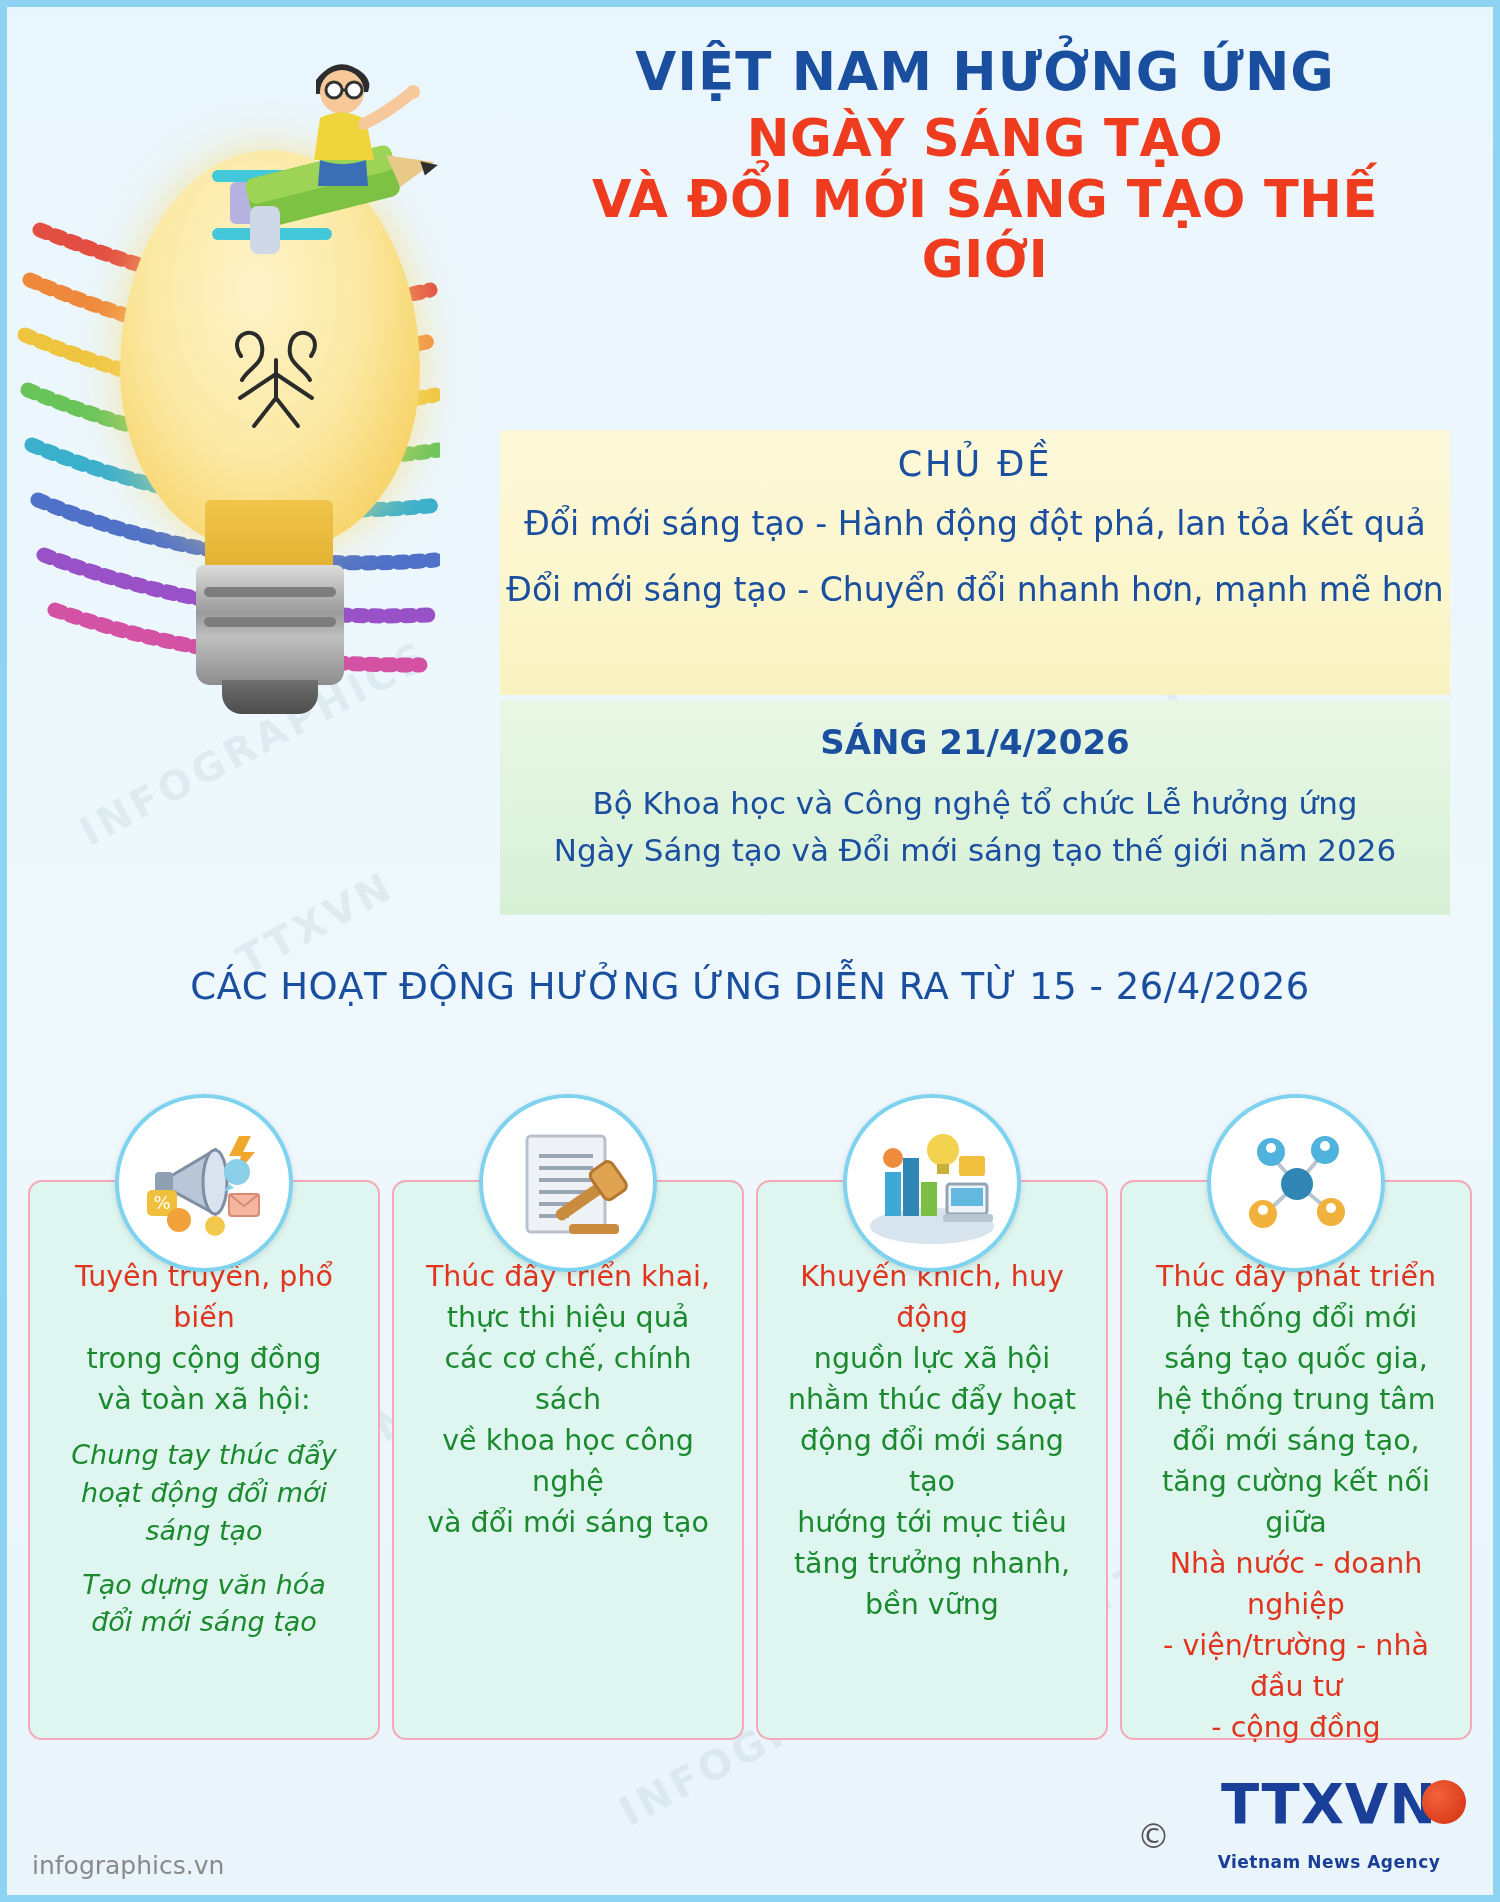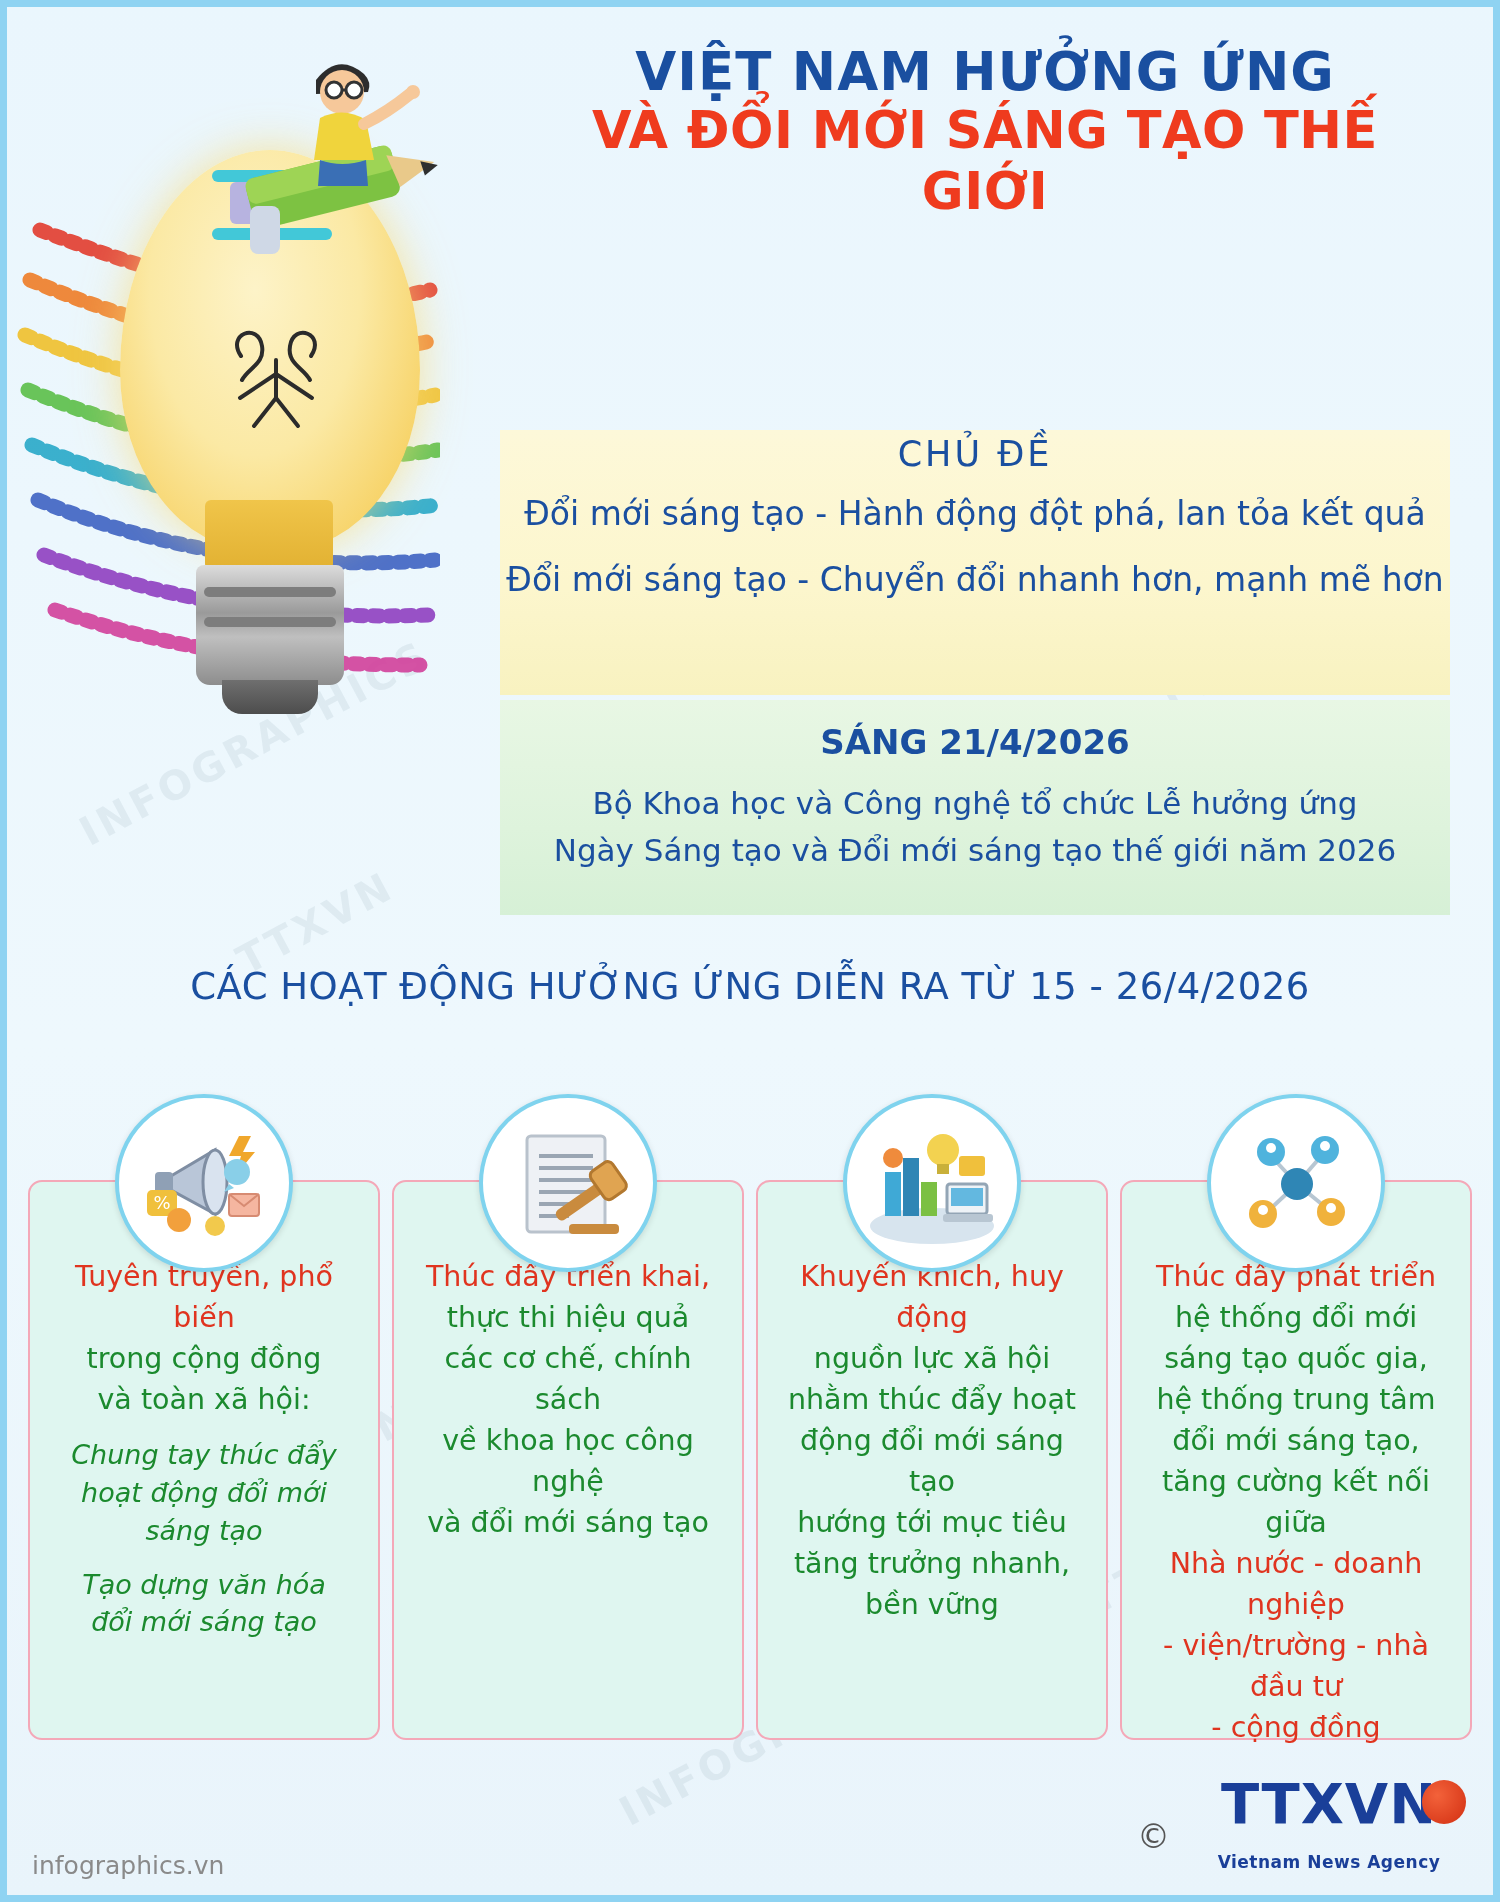--- a/index.html
+++ b/index.html
@@ -100,21 +100,21 @@
   }
   .kid{
     position:absolute;left:280px;top:20px;width:150px;height:150px;
   }
 
   
   .panel-theme{
     position:absolute;left:500px;top:430px;width:950px;height:265px;
     background:linear-gradient(180deg,#fdf8d9 0%, #fcf6cd 60%, #f8f2c0 100%);
     box-sizing:border-box;
-    padding-top:4px;
+    padding-top:14px;
     text-align:center;
   }
   .panel-theme .lbl{
     font-size:35px;color:#1a4fa0;letter-spacing:3px;margin-bottom:16px;
   }
   .panel-theme .line{
     font-size:33px;color:#1a4fa0;line-height:1.45;
   }
   .panel-theme .line.sp{margin-top:18px;}
 
@@ -268,20 +268,21 @@
         <path d="M40,78 q24,-12 46,2 l8,40 h-60 z" fill="#f0d43c"></path>
         <path d="M84,84 q24,-12 46,-30" stroke="#f6c89a" stroke-width="12" fill="none" stroke-linecap="round"></path>
         <circle cx="133" cy="52" r="7" fill="#f6c89a"></circle>
         <path d="M40,120 q22,8 46,0 l2,26 h-50 z" fill="#3a6fb5"></path>
       </g>
     </svg>
   </div>
 
   <div class="header">
     <div class="title-1">VIỆT NAM HƯỞNG ỨNG</div>
+    <div class="title-2">NGÀY SÁNG TẠO</div>
     <div class="title-3">VÀ ĐỔI MỚI SÁNG TẠO THẾ GIỚI</div>
   </div>
 
   <div class="panel-theme">
     <div class="lbl">CHỦ ĐỀ</div>
     <div class="line">Đổi mới sáng tạo - Hành động đột phá, lan tỏa kết quả</div>
     <div class="line sp">Đổi mới sáng tạo - Chuyển đổi nhanh hơn, mạnh mẽ hơn</div>
   </div>
 
   <div class="panel-morning">

